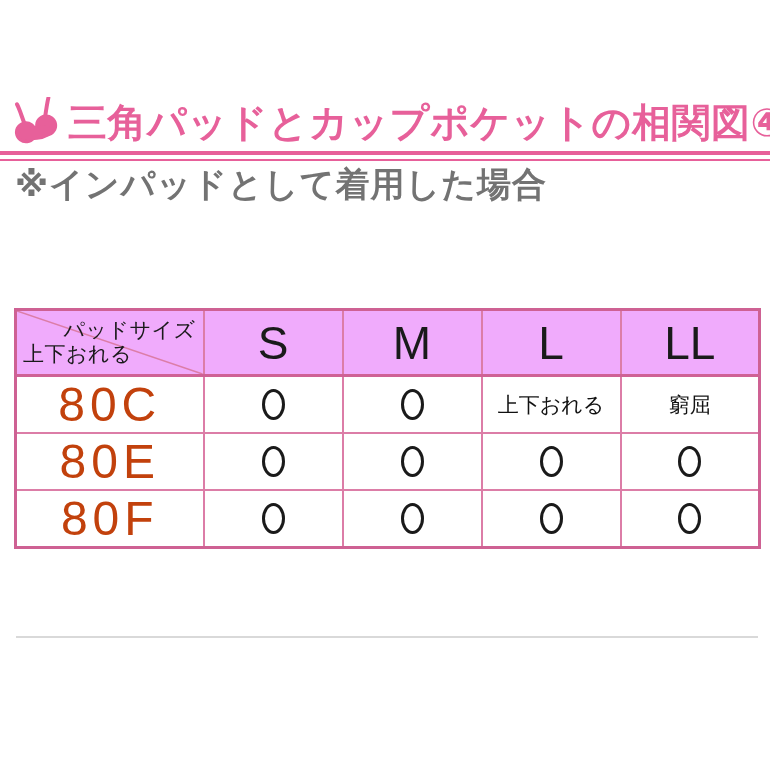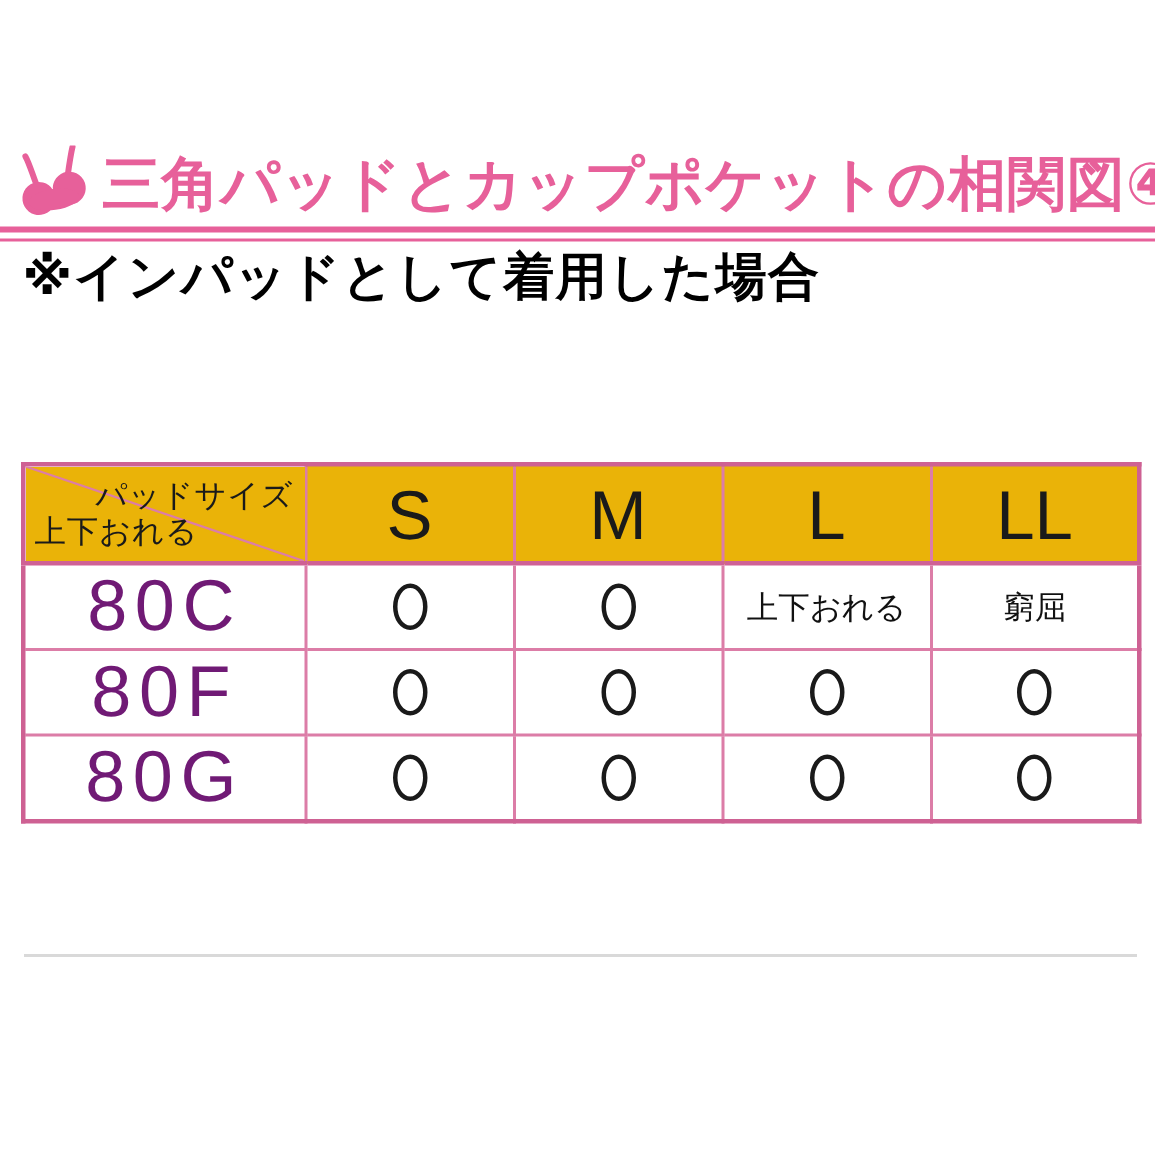--- a/index.html
+++ b/index.html
@@ -31,42 +31,42 @@
     top: 151px; left: 0; width: 770px;
     height: 10px;
     border-top: 4px solid #e7609a;
     border-bottom: 2px solid #e7609a;
   }
   .subtitle {
     position: absolute;
     top: 162px; left: 15px;
     font-size: 34px;
     font-weight: bold;
-    color: #000000;
+    color: #737373;
     letter-spacing: 1px;
     white-space: nowrap;
   }
 
   
   .size-table {
     position: absolute;
     top: 308px; left: 14px;
     border-collapse: collapse;
     table-layout: fixed;
     border: 3px solid #ce6193;
   }
   .size-table th, .size-table td {
     border: 2px solid #dc7da7;
     text-align: center;
     vertical-align: middle;
     padding: 0;
     background: #ffffff;
   }
   .size-table thead th {
-    background: #eab308;
+    background: #f0abfc;
     height: 66px;
     border-bottom: 3px solid #cf6195;
   }
   .corner-cell { width: 188px; position: relative; }
   .diag-line { position: absolute; left: 0; top: 0; width: 100%; height: 100%; display: block; }
   .corner-top {
     position: absolute; top: 5px; right: 7px;
     font-size: 21px; font-weight: normal; color: #1a1a1a; letter-spacing: 0.5px;
   }
   .corner-bottom {
@@ -77,21 +77,21 @@
     width: 139px;
     font-size: 46px;
     font-weight: normal;
     color: #1a1a1a;
   }
   .size-table tbody th, .size-table tbody td { height: 51px; }
   .row-label {
     font-size: 48px;
     font-weight: normal;
     letter-spacing: 5px;
-    color: #701a75;
+    color: #c2410c;
   }
   .circle {
     display: inline-block;
     width: 23px; height: 31px;
     border: 3px solid #1a1a1a;
     border-radius: 50%;
     vertical-align: middle;
   }
   .note { font-size: 21px; color: #111111; letter-spacing: 0; }
   .table-shadow {
@@ -144,28 +144,28 @@
   <tbody id="table-body">
 
   <tr>
         <th class="row-label">80C</th>
         <td><span class="circle"></span></td>
         <td><span class="circle"></span></td>
         <td class="note">上下おれる</td>
         <td class="note">窮屈</td>
       </tr>
       <tr>
-        <th class="row-label">80F</th>
+        <th class="row-label">80E</th>
         <td><span class="circle"></span></td>
         <td><span class="circle"></span></td>
         <td><span class="circle"></span></td>
         <td><span class="circle"></span></td>
       </tr>
       <tr>
-        <th class="row-label">80G</th>
+        <th class="row-label">80F</th>
         <td><span class="circle"></span></td>
         <td><span class="circle"></span></td>
         <td><span class="circle"></span></td>
         <td><span class="circle"></span></td>
       </tr>
     </tbody>
 </table>
 
 <div class="table-shadow"></div>
 

